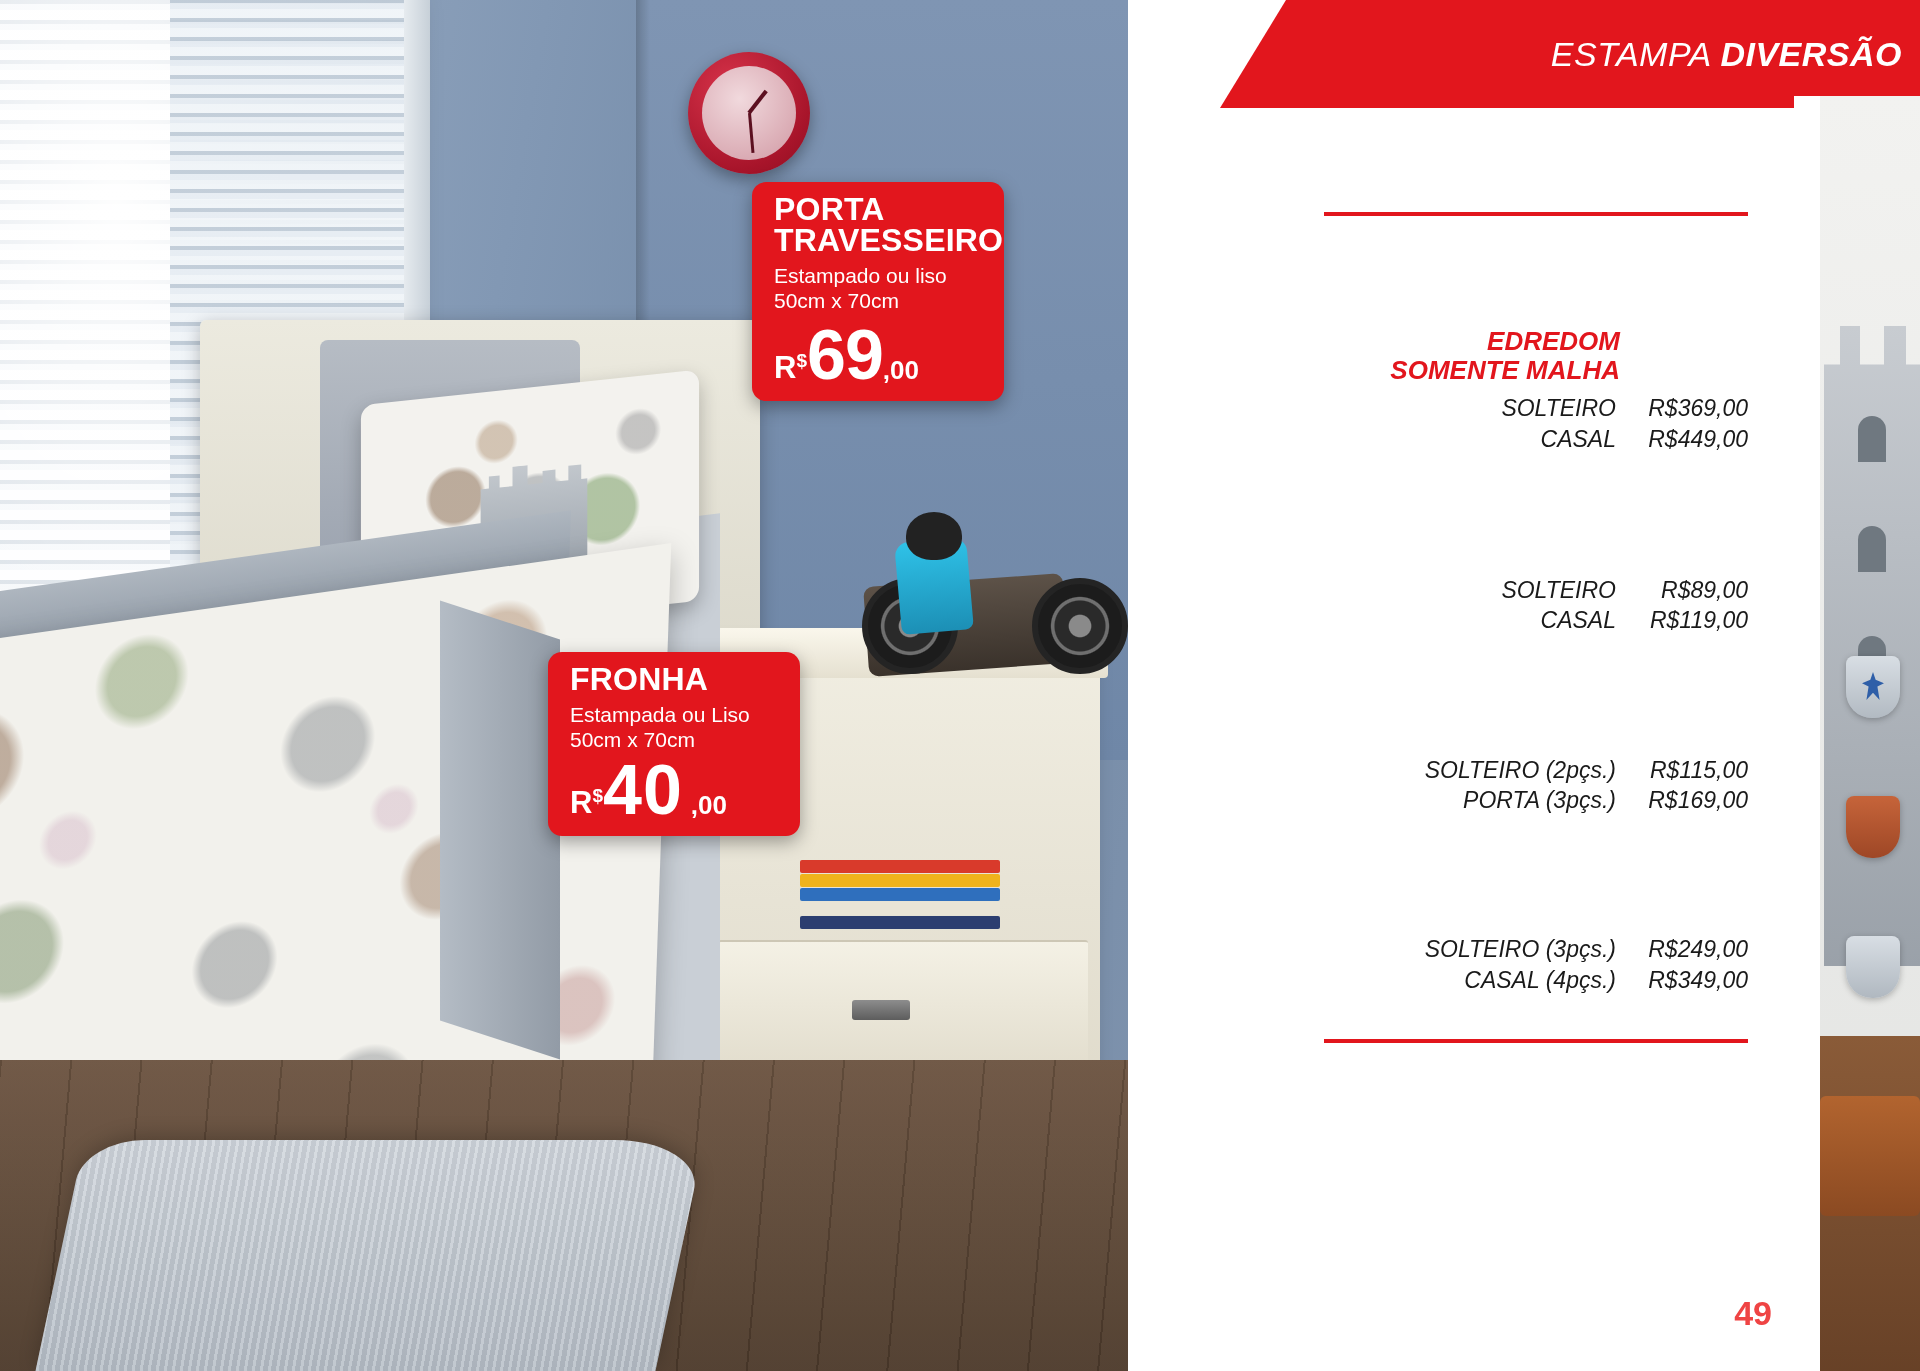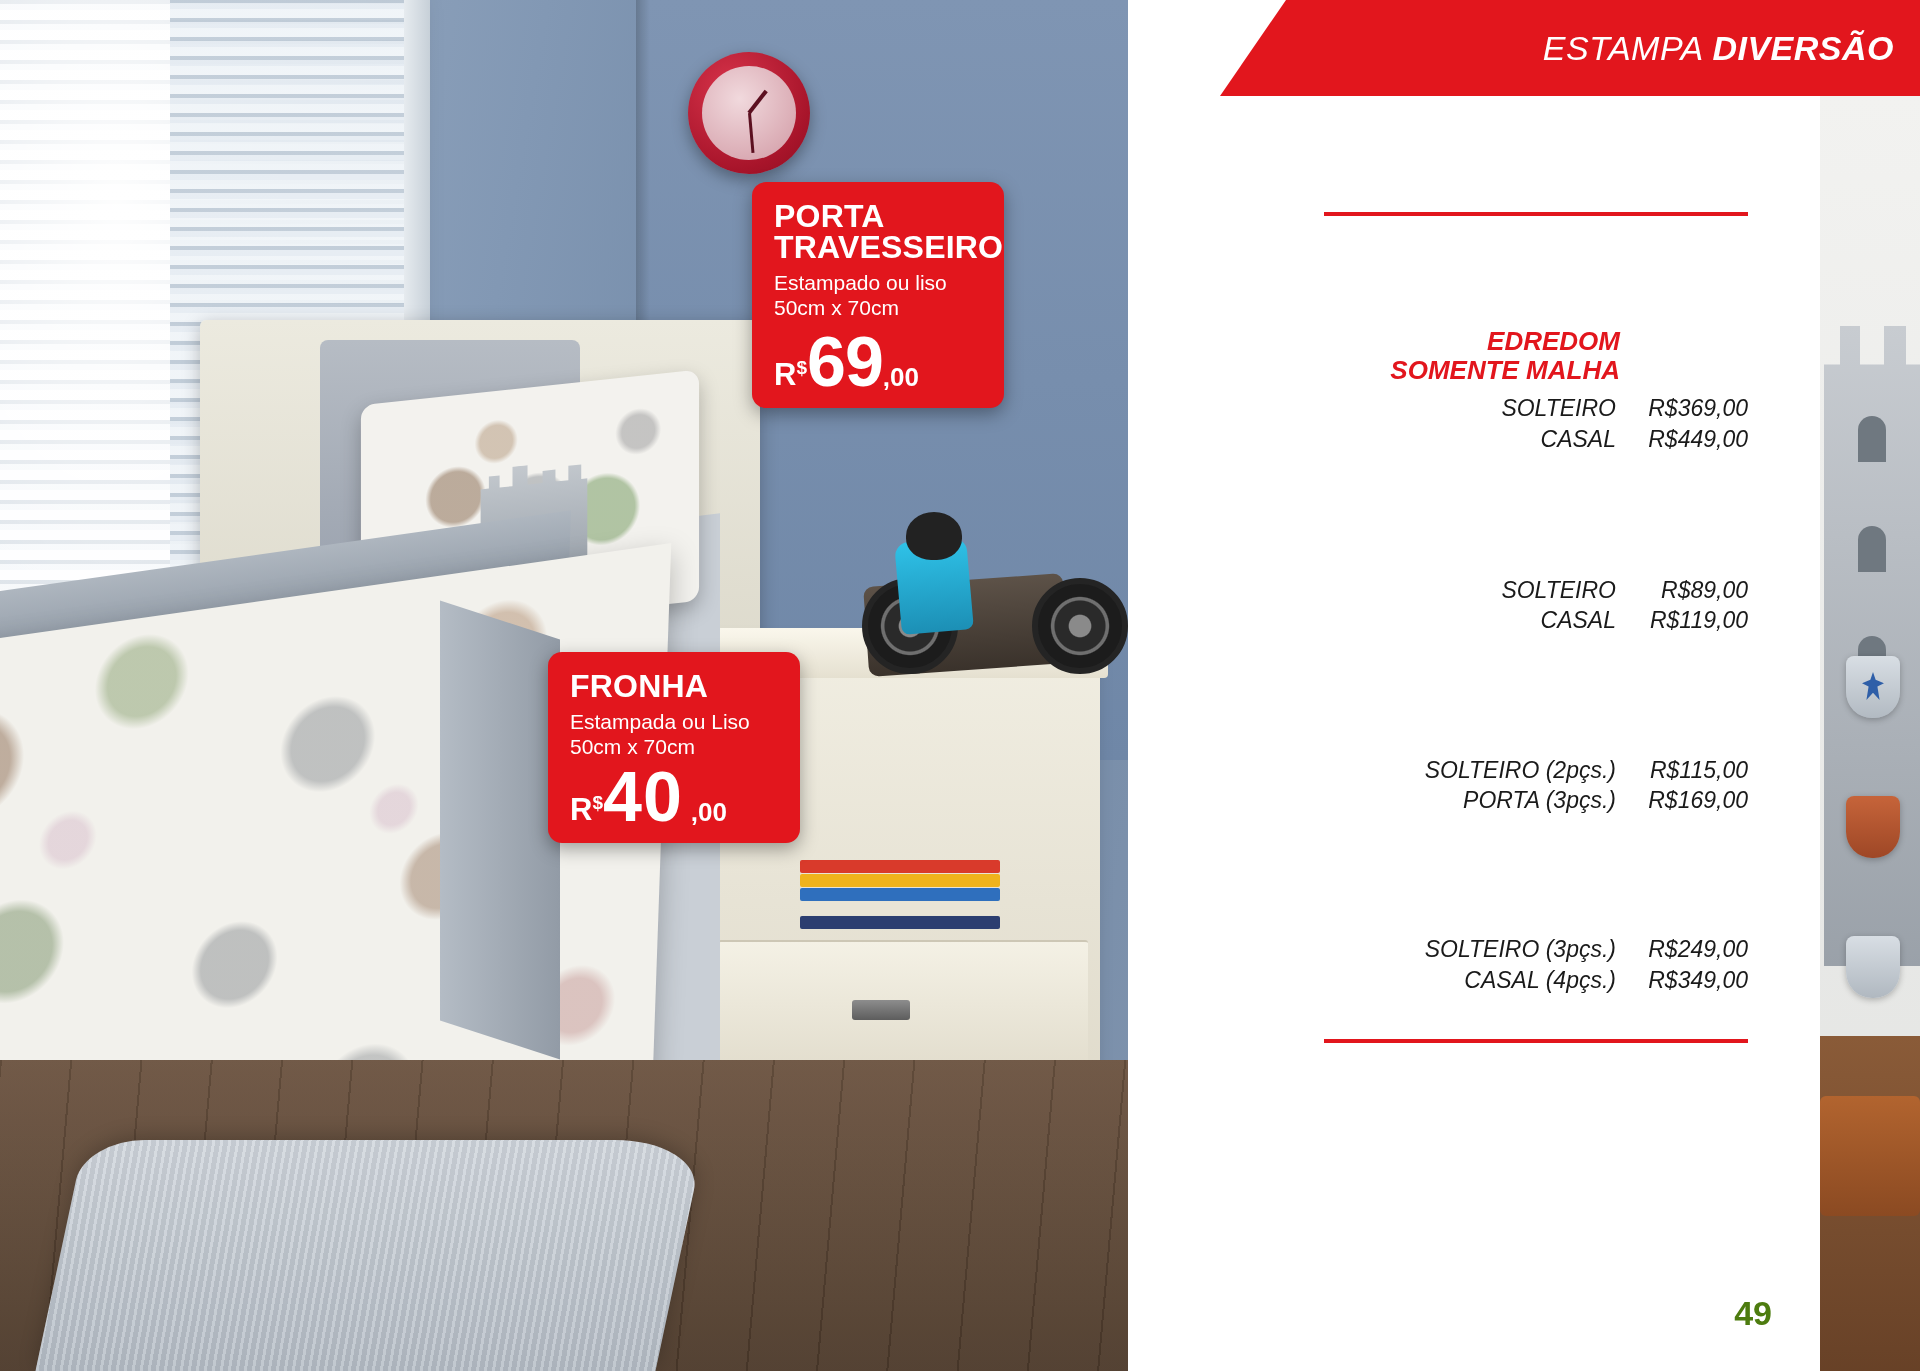--- a/index.html
+++ b/index.html
@@ -261,21 +261,21 @@
     border-radius: inherit;
   }
 
   
   .callout {
     position: absolute;
     background: #e2161d;
     color: #ffffff;
     border-radius: 14px;
     box-shadow: 0 6px 18px rgba(0,0,0,0.35);
-    padding: 19px 22px 14px 22px;
+    padding: 12px 22px 14px 22px;
   }
   .callout .c-title {
     font-weight: bold;
     font-size: 32px;
     line-height: 0.97;
     letter-spacing: 0.2px;
   }
   .callout .c-sub {
     font-size: 21px;
     line-height: 1.18;
@@ -305,25 +305,25 @@
     width: 792px; height: 1371px;
     background: #ffffff;
   }
   .gutter {
     position: absolute; left: 0; top: 0; width: 6px; height: 100%;
     background: #ffffff;
   }
 
   
   .ribbon {
-    position: absolute; right: 0; top: 0; height: 96px; width: 700px;
+    position: absolute; right: 0; top: 0; height: 108px; width: 700px;
     background: #e2161d;
     clip-path: polygon(66px 0, 100% 0, 100% 100%, 0 100%);
     display: flex; align-items: center; justify-content: flex-end;
-    padding-right: 26px;
+    padding-right: 18px;
   }
   .ribbon-text {
     color: #ffffff; font-style: italic; font-size: 34px; letter-spacing: 0.5px;
   }
   .ribbon-text b { font-weight: bold; }
 
   
   .strip {
     position: absolute; right: 0; top: 96px; width: 126px; height: 1275px;
     background: linear-gradient(180deg,#f2f2f0,#e2e3e1);
@@ -390,21 +390,21 @@
   .row .lbl { text-align: right; padding-right: 14px; }
   .row .val { width: 118px; text-align: right; }
   .sp-1 { height: 108px; }
   .sp-2 { height: 110px; }
   .sp-3 { height: 108px; }
   .rule-bottom { margin-top: 44px; }
   .rows-gap { height: 8px; }
 
   .page-num {
     position: absolute; right: 148px; bottom: 38px;
-    font-size: 34px; font-weight: bold; color: #4d7c0f;
+    font-size: 34px; font-weight: bold; color: #ef4444;
   }
 </style>
 </head>
 <body>
 
 <div class="page">
 
   <div class="photo-panel">
     <div class="wall"></div>
     <div class="wall-right"></div>

